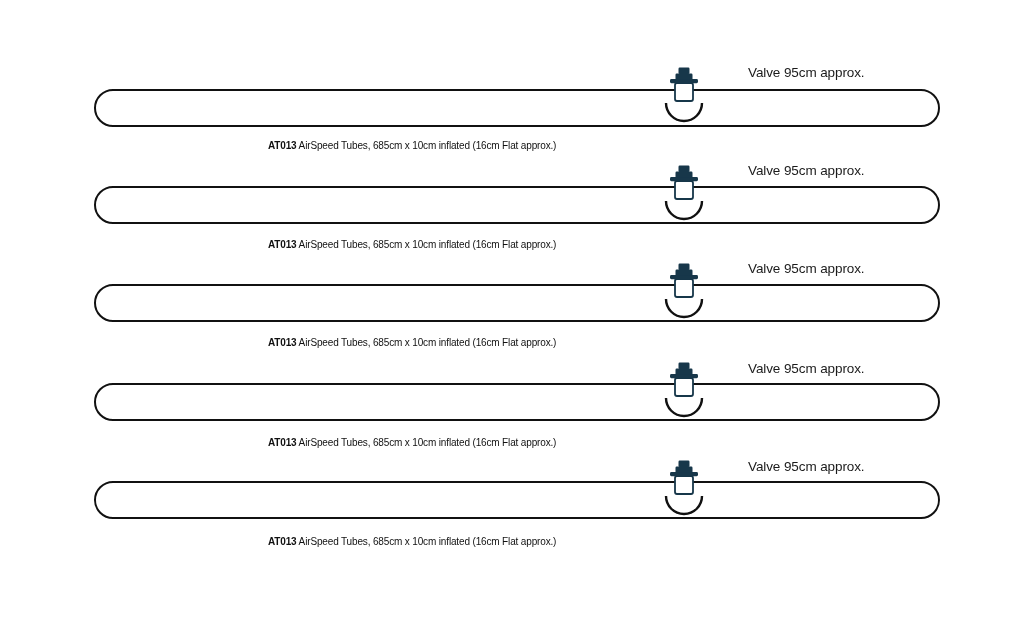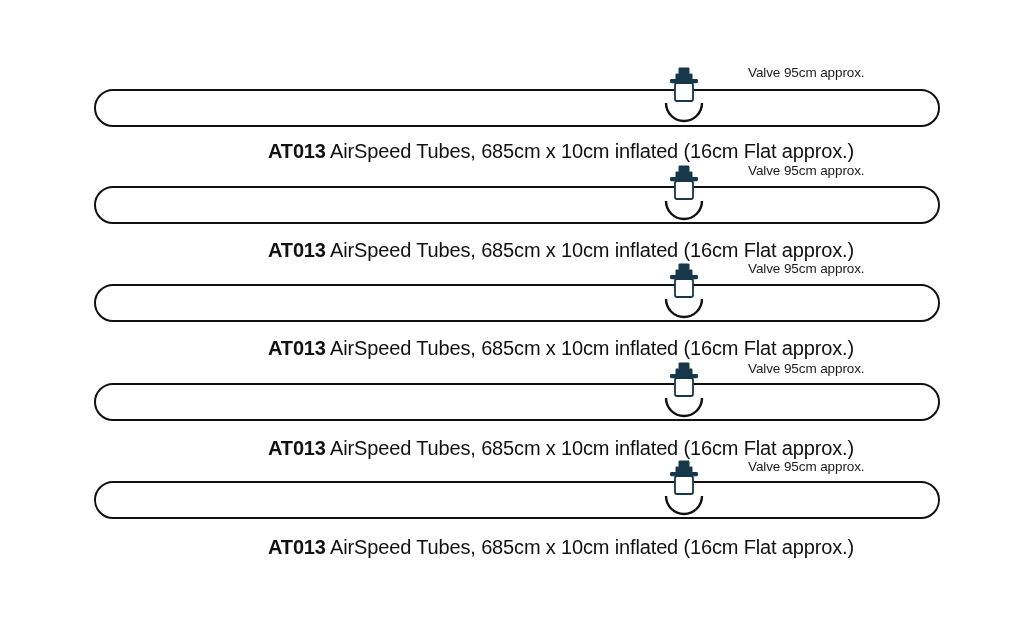--- a/index.html
+++ b/index.html
@@ -61,21 +61,21 @@
     color: #1b1b1b;
     white-space: nowrap;
     letter-spacing: -0.1px;
     line-height: 1;
   }
 
   
   .caption {
     position: absolute;
     left: 268px;
-    font-size: 20px;
+    font-size: 10px;
     color: #111111;
     white-space: nowrap;
     line-height: 1;
     letter-spacing: -0.15px;
   }
   .caption .code {
     font-weight: bold;
   }
   .caption .desc {
     font-weight: normal;

